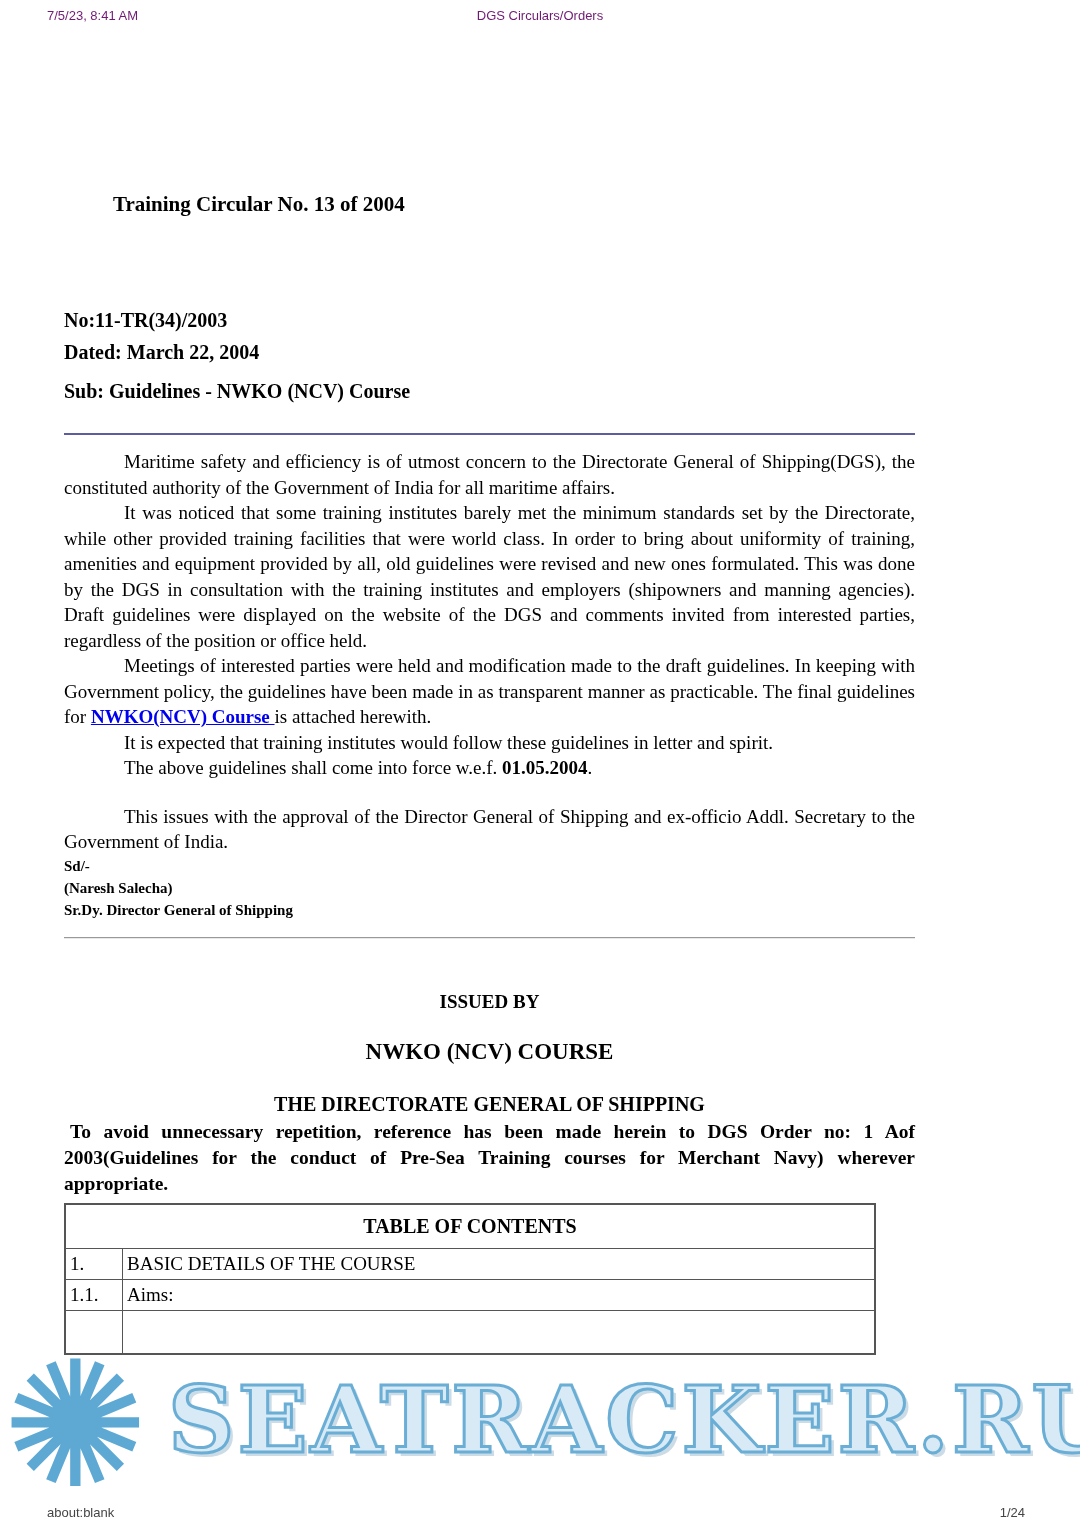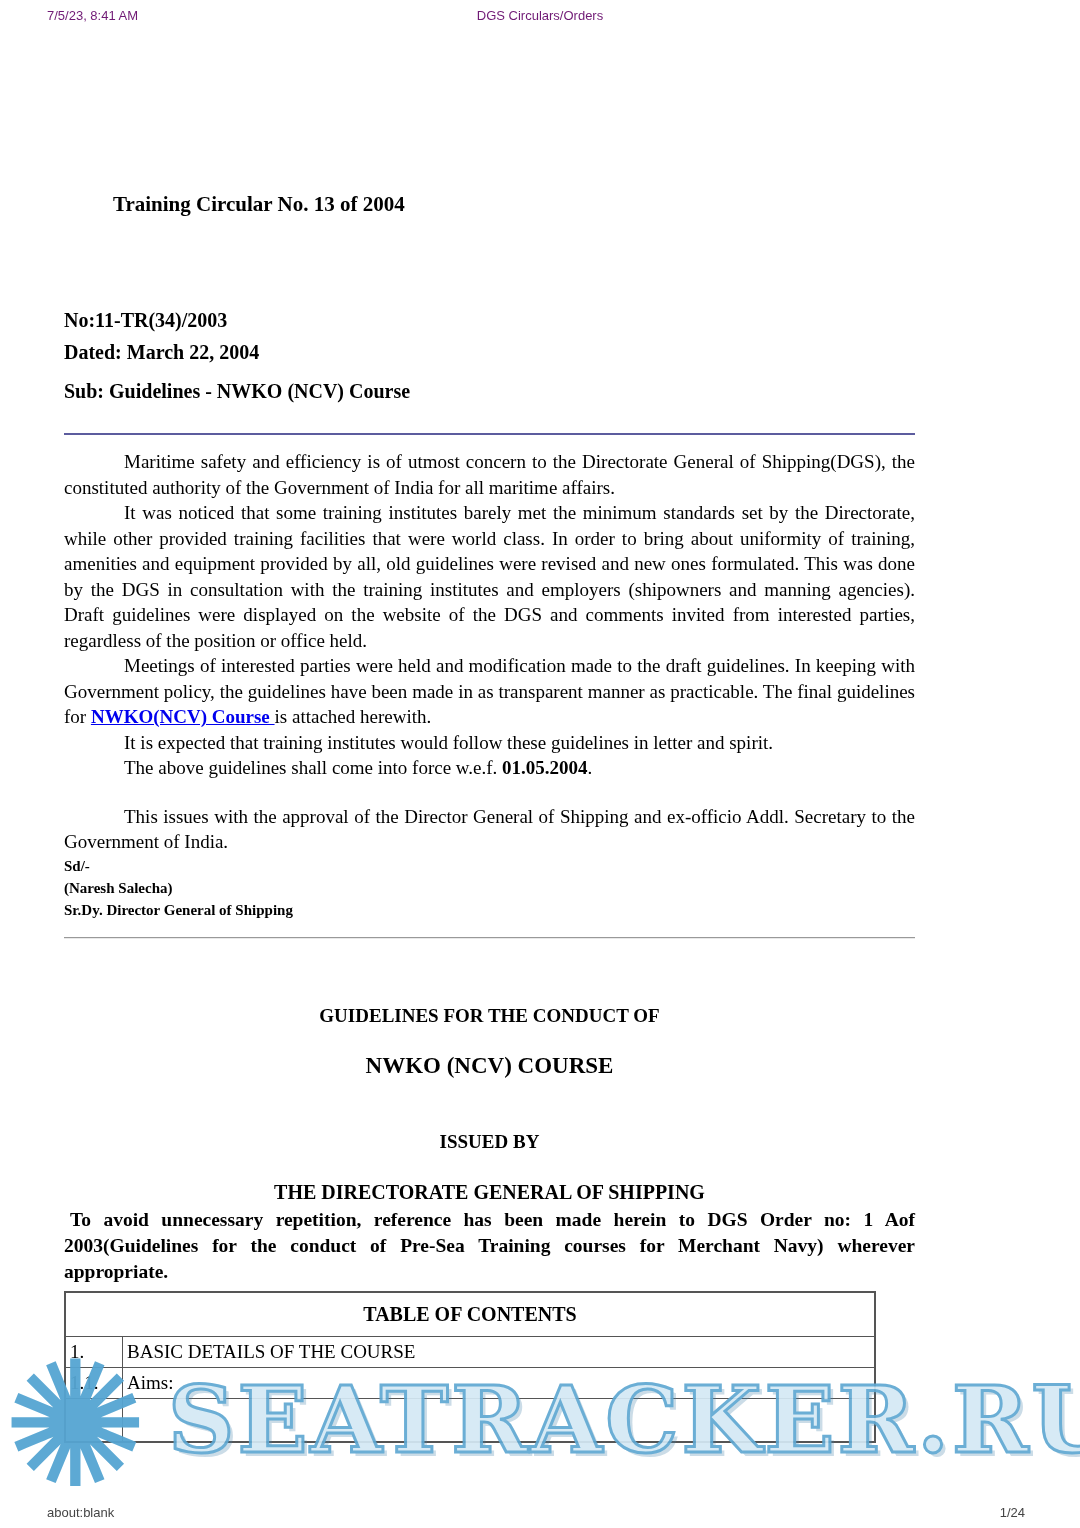--- a/index.html
+++ b/index.html
@@ -155,23 +155,22 @@
     <p class="body-para para-gap">This issues with the approval of the Director General of Shipping and ex-officio Addl. Secretary to the Government of India.</p>
 
     <div class="signature">
       <div>Sd/-</div>
       <div>(Naresh Salecha)</div>
       <div>Sr.Dy. Director General of Shipping</div>
     </div>
 
     <hr class="rule-gray">
 
-    <p class="center-h h-small gap-1">GUIDELINES FOR THE CONDUCT OF</p>
+    <p class="center-h h-small gap-3">ISSUED BY</p>
     <p class="center-h h-big gap-2">NWKO (NCV) COURSE</p>
-    <p class="center-h h-small gap-3">ISSUED BY</p>
     <p class="center-h h-med gap-4">THE DIRECTORATE GENERAL OF SHIPPING</p>
 
     <p class="note">To avoid unnecessary repetition, reference has been made herein to DGS Order no: 1 Aof 2003(Guidelines for the conduct of Pre-Sea Training courses for Merchant Navy) wherever appropriate.</p>
 
     <table class="toc">
       <thead>
         <tr>
           <th colspan="2">TABLE OF CONTENTS</th>
         </tr>
       </thead>

